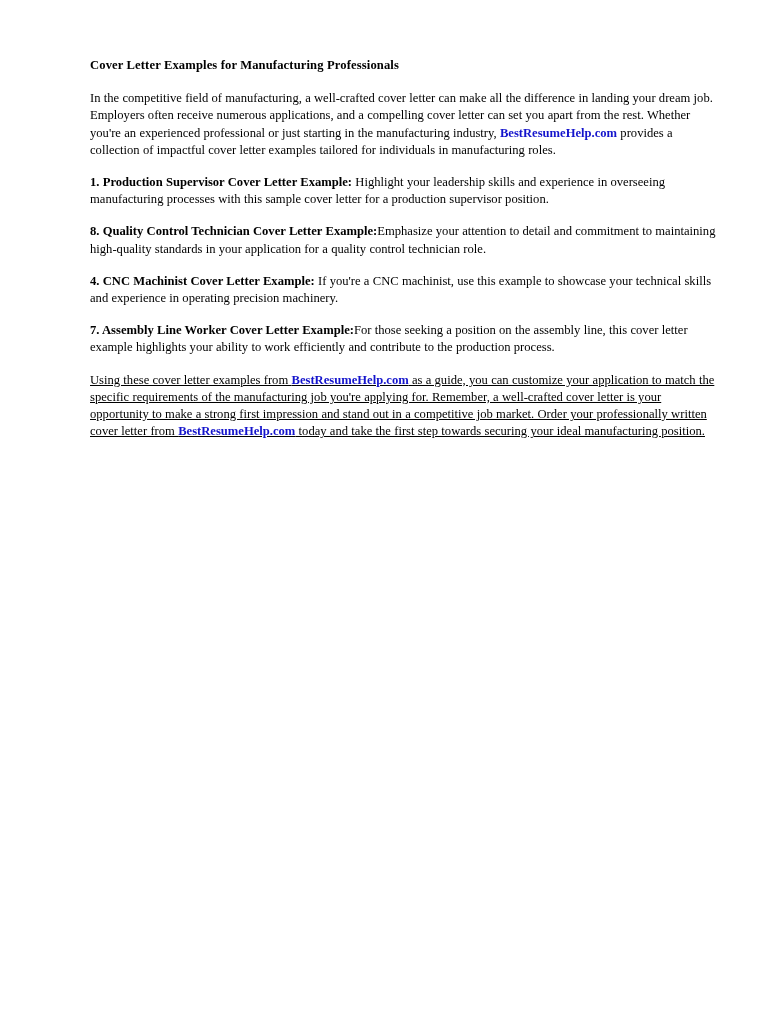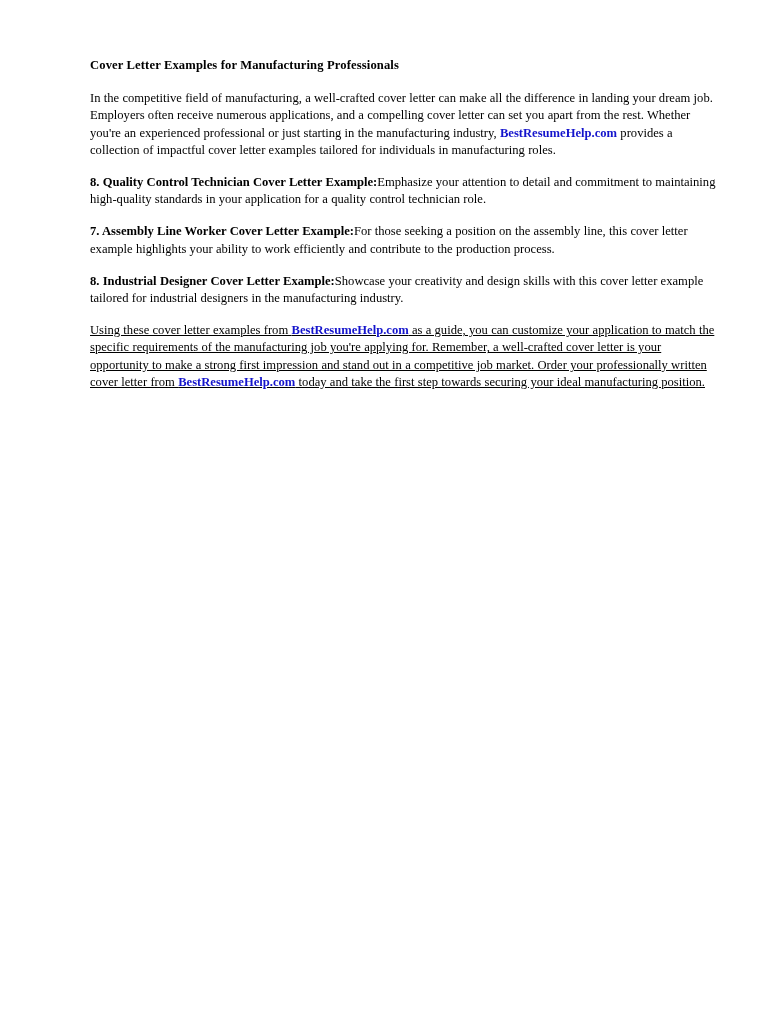--- a/index.html
+++ b/index.html
@@ -60,27 +60,28 @@
 </head>
 <body>
 
 <div class="page">
   <div class="doc-body">
 
     <h1 class="doc-title">Cover Letter Examples for Manufacturing Professionals</h1>
 
     <p class="para"><span>In the competitive field of manufacturing, a well-crafted cover letter can make all the difference in landing your dream job. Employers often receive numerous applications, and a compelling cover letter can set you apart from the rest. Whether you're an experienced professional or just starting in the manufacturing industry, </span><a class="link" href="#">BestResumeHelp.com</a><span> provides a collection of impactful cover letter examples tailored for individuals in manufacturing roles.</span></p>
 
+    <p class="para"><span class="lead-in">1. Production Supervisor Cover Letter Example:</span><span> Highlight your leadership skills and experience in overseeing manufacturing processes with this sample cover letter for a production supervisor position.</span></p>
 
     <p class="para"><span class="lead-in">8. Quality Control Technician Cover Letter Example:</span><span>Emphasize your attention to detail and commitment to maintaining high-quality standards in your application for a quality control technician role.</span></p>
 
 
+    <p class="para"><span class="lead-in">4. CNC Machinist Cover Letter Example:</span><span> If you're a CNC machinist, use this example to showcase your technical skills and experience in operating precision machinery.</span></p>
 
     <p class="para"><span class="lead-in">7. Assembly Line Worker Cover Letter Example:</span><span>For those seeking a position on the assembly line, this cover letter example highlights your ability to work efficiently and contribute to the production process.</span></p>
 
 
 
-    <p class="para"><span class="lead-in">8. Industrial Designer Cover Letter Example:</span><span>Showcase your creativity and design skills with this cover letter example tailored for industrial designers in the manufacturing industry.</span></p>
 
     <p class="para closing-para"><span>Using these cover letter examples from </span><a class="link" href="#">BestResumeHelp.com</a><span> as a guide, you can customize your application to match the specific requirements of the manufacturing job you're applying for. Remember, a well-crafted cover letter is your opportunity to make a strong first impression and stand out in a competitive job market. Order your professionally written cover letter from </span><a class="link" href="#">BestResumeHelp.com</a><span> today and take the first step towards securing your ideal manufacturing position.</span></p>
 
   </div>
 </div>
 
 </body></html>

